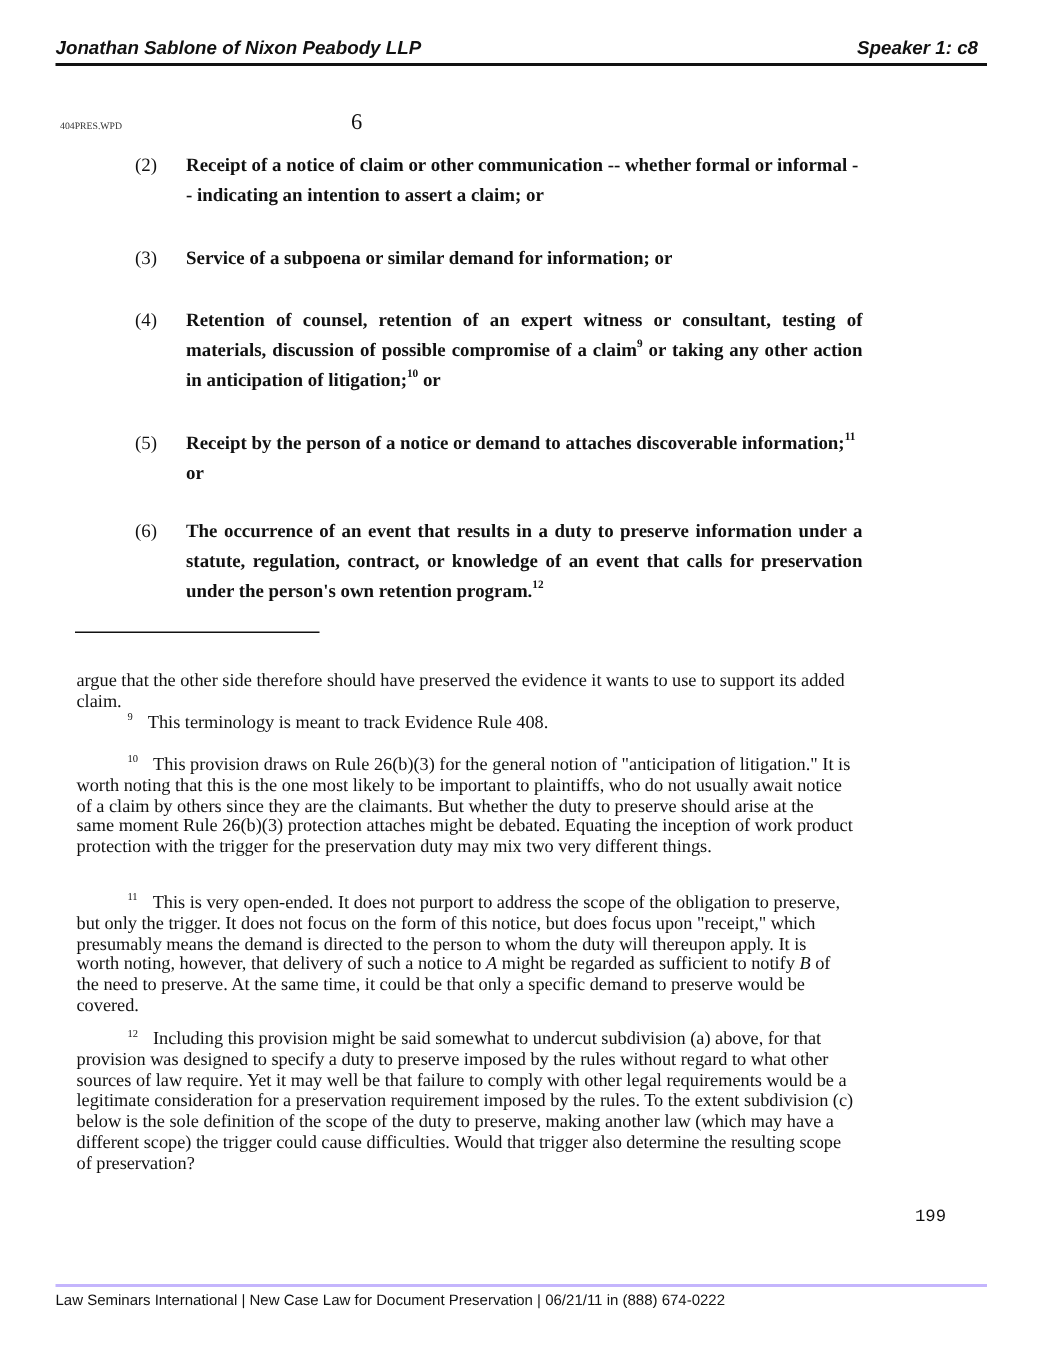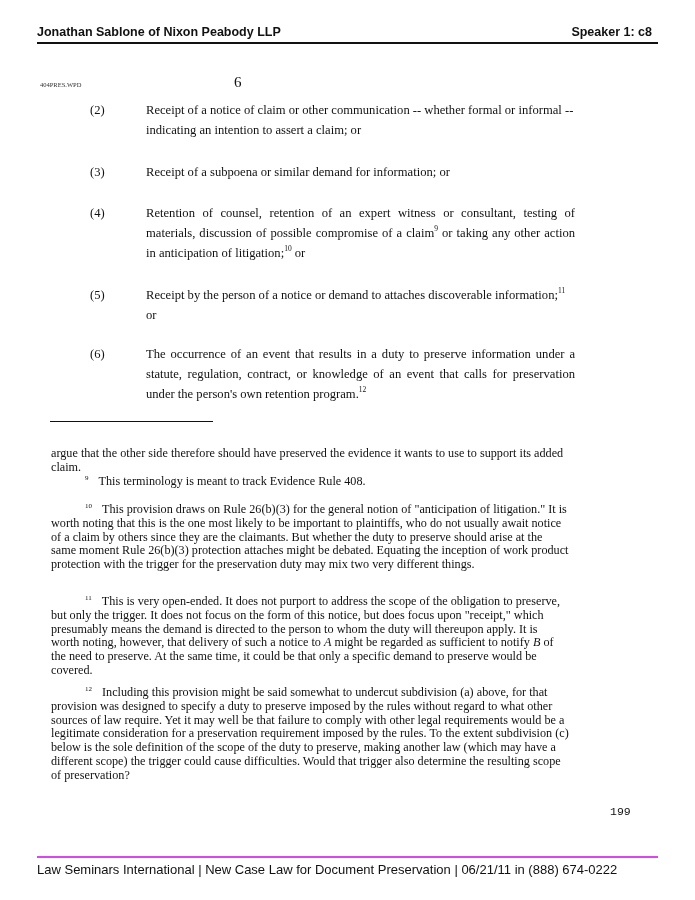--- a/index.html
+++ b/index.html
@@ -1,56 +1,56 @@
 <!DOCTYPE html>
 <html><head>
 <meta charset="utf-8">
 <style>
   html, body { margin:0; padding:0; background:#ffffff; }
   body { width:695px; height:900px; position:relative; overflow:hidden; color:#111; }
   .hdr { position:absolute; left:37px; right:37px; top:24px; height:18px; border-bottom:2px solid #111;
-         font-family:"Liberation Sans", sans-serif; font-weight:bold; font-size:12.5px; }
+         font-family:"Liberation Sans", sans-serif; font-weight:bold; font-style:italic; font-size:12.5px; }
   .hdr .l { position:absolute; left:0; top:1px; }
   .hdr .r { position:absolute; right:6px; top:1px; }
   .serif { font-family:"Liberation Serif", serif; }
   .fname { position:absolute; left:40px; top:81px; font-size:6.5px; color:#333; }
   .pgnum { position:absolute; left:234px; top:74px; font-size:15px; }
   .item { position:absolute; left:90px; width:485px; font-size:12.6px; line-height:20px; }
   .item .num { position:absolute; left:0; top:0; }
-  .item .txt { margin-left:56px; }
+  .item .txt { margin-left:34px;font-weight:bold; }
   .item .txt.just { text-align:justify; text-align-last:left; }
   sup { font-size:7.5px; vertical-align:6px; line-height:0; }
   .rule { position:absolute; left:50px; top:421px; width:163px; border-top:1.5px solid #111; }
   .fn { position:absolute; left:51px; width:518px; font-size:12.2px; line-height:13.8px; }
   .fn .ind { display:inline-block; width:34px; }
   .fn sup.fnm { font-size:7px; vertical-align:5px; margin-right:10px; }
   .fn i { font-style:italic; }
   .p199 { position:absolute; left:610px; top:805px; font-family:Liberation Mono, monospace; font-size:11.5px; }
-  .ftr { position:absolute; left:37px; right:37px; top:856px; border-top:2px solid #d946ef;
-         font-family:"Liberation Sans", sans-serif; font-size:13px; padding-top:4px; }
+  .ftr { position:absolute; left:37px; right:37px; top:856px; border-top:2px solid #c4b5fd;
+         font-family:"Liberation Sans", sans-serif; font-size:10px; padding-top:4px; }
 </style>
 </head>
 <body>
 
 <div class="hdr">
   <span class="l">Jonathan Sablone of Nixon Peabody LLP</span>
   <span class="r">Speaker 1: c8</span>
 </div>
 
 <div class="fname serif">404PRES.WPD</div>
 <div class="pgnum serif">6</div>
 
 <div class="item serif" style="top:100px;">
   <span class="num">(2)</span>
   <div class="txt">Receipt of a notice of claim or other communication -- whether formal or informal -- indicating an intention to assert a claim; or</div>
 </div>
 
 <div class="item serif" style="top:162px;">
   <span class="num">(3)</span>
-  <div class="txt">Receipt of a subpoena or similar demand for information; or</div>
+  <div class="txt">Service of a subpoena or similar demand for information; or</div>
 </div>
 
 <div class="item serif" style="top:203px;">
   <span class="num">(4)</span>
   <div class="txt just"><span>Retention of counsel, retention of an expert witness or consultant, testing of materials, discussion of possible compromise of a claim</span><sup>9</sup><span> or taking any other action in anticipation of litigation;</span><sup>10</sup><span> or</span></div>
 </div>
 
 <div class="item serif" style="top:285px;">
   <span class="num">(5)</span>
   <div class="txt"><span>Receipt by the person of a notice or demand to attaches discoverable information;</span><sup>11</sup><br><span> or</span></div>

